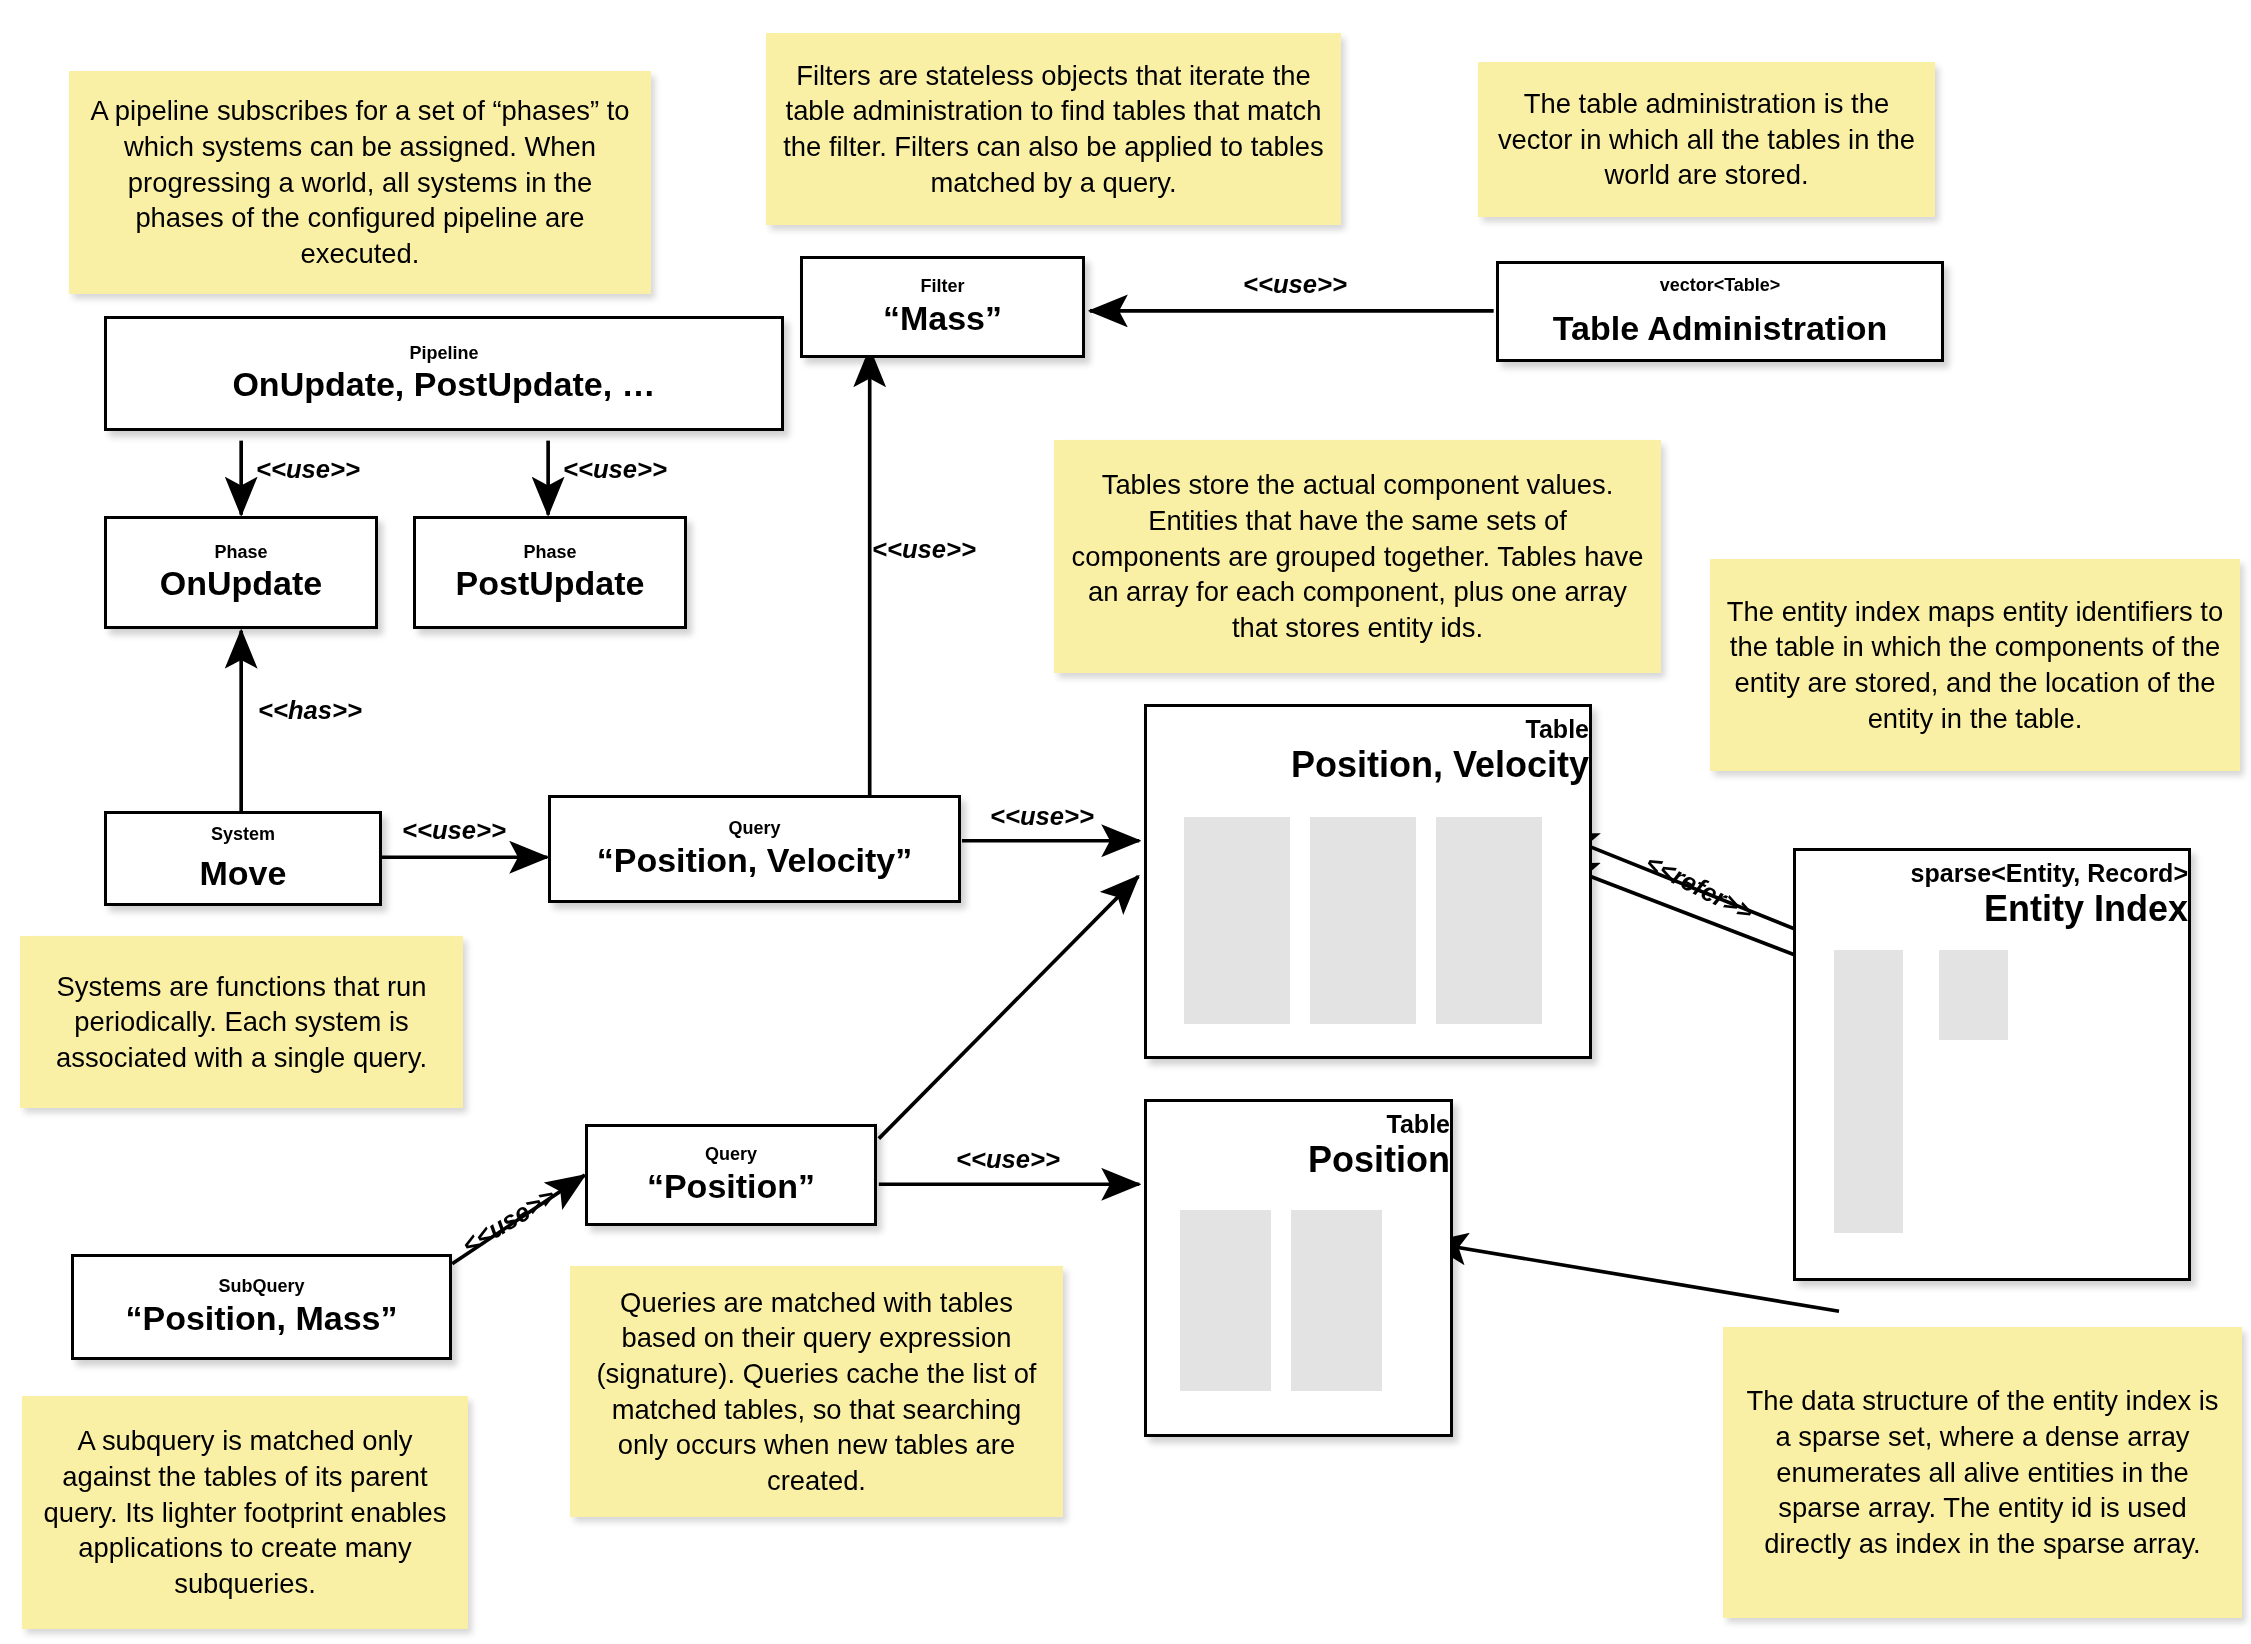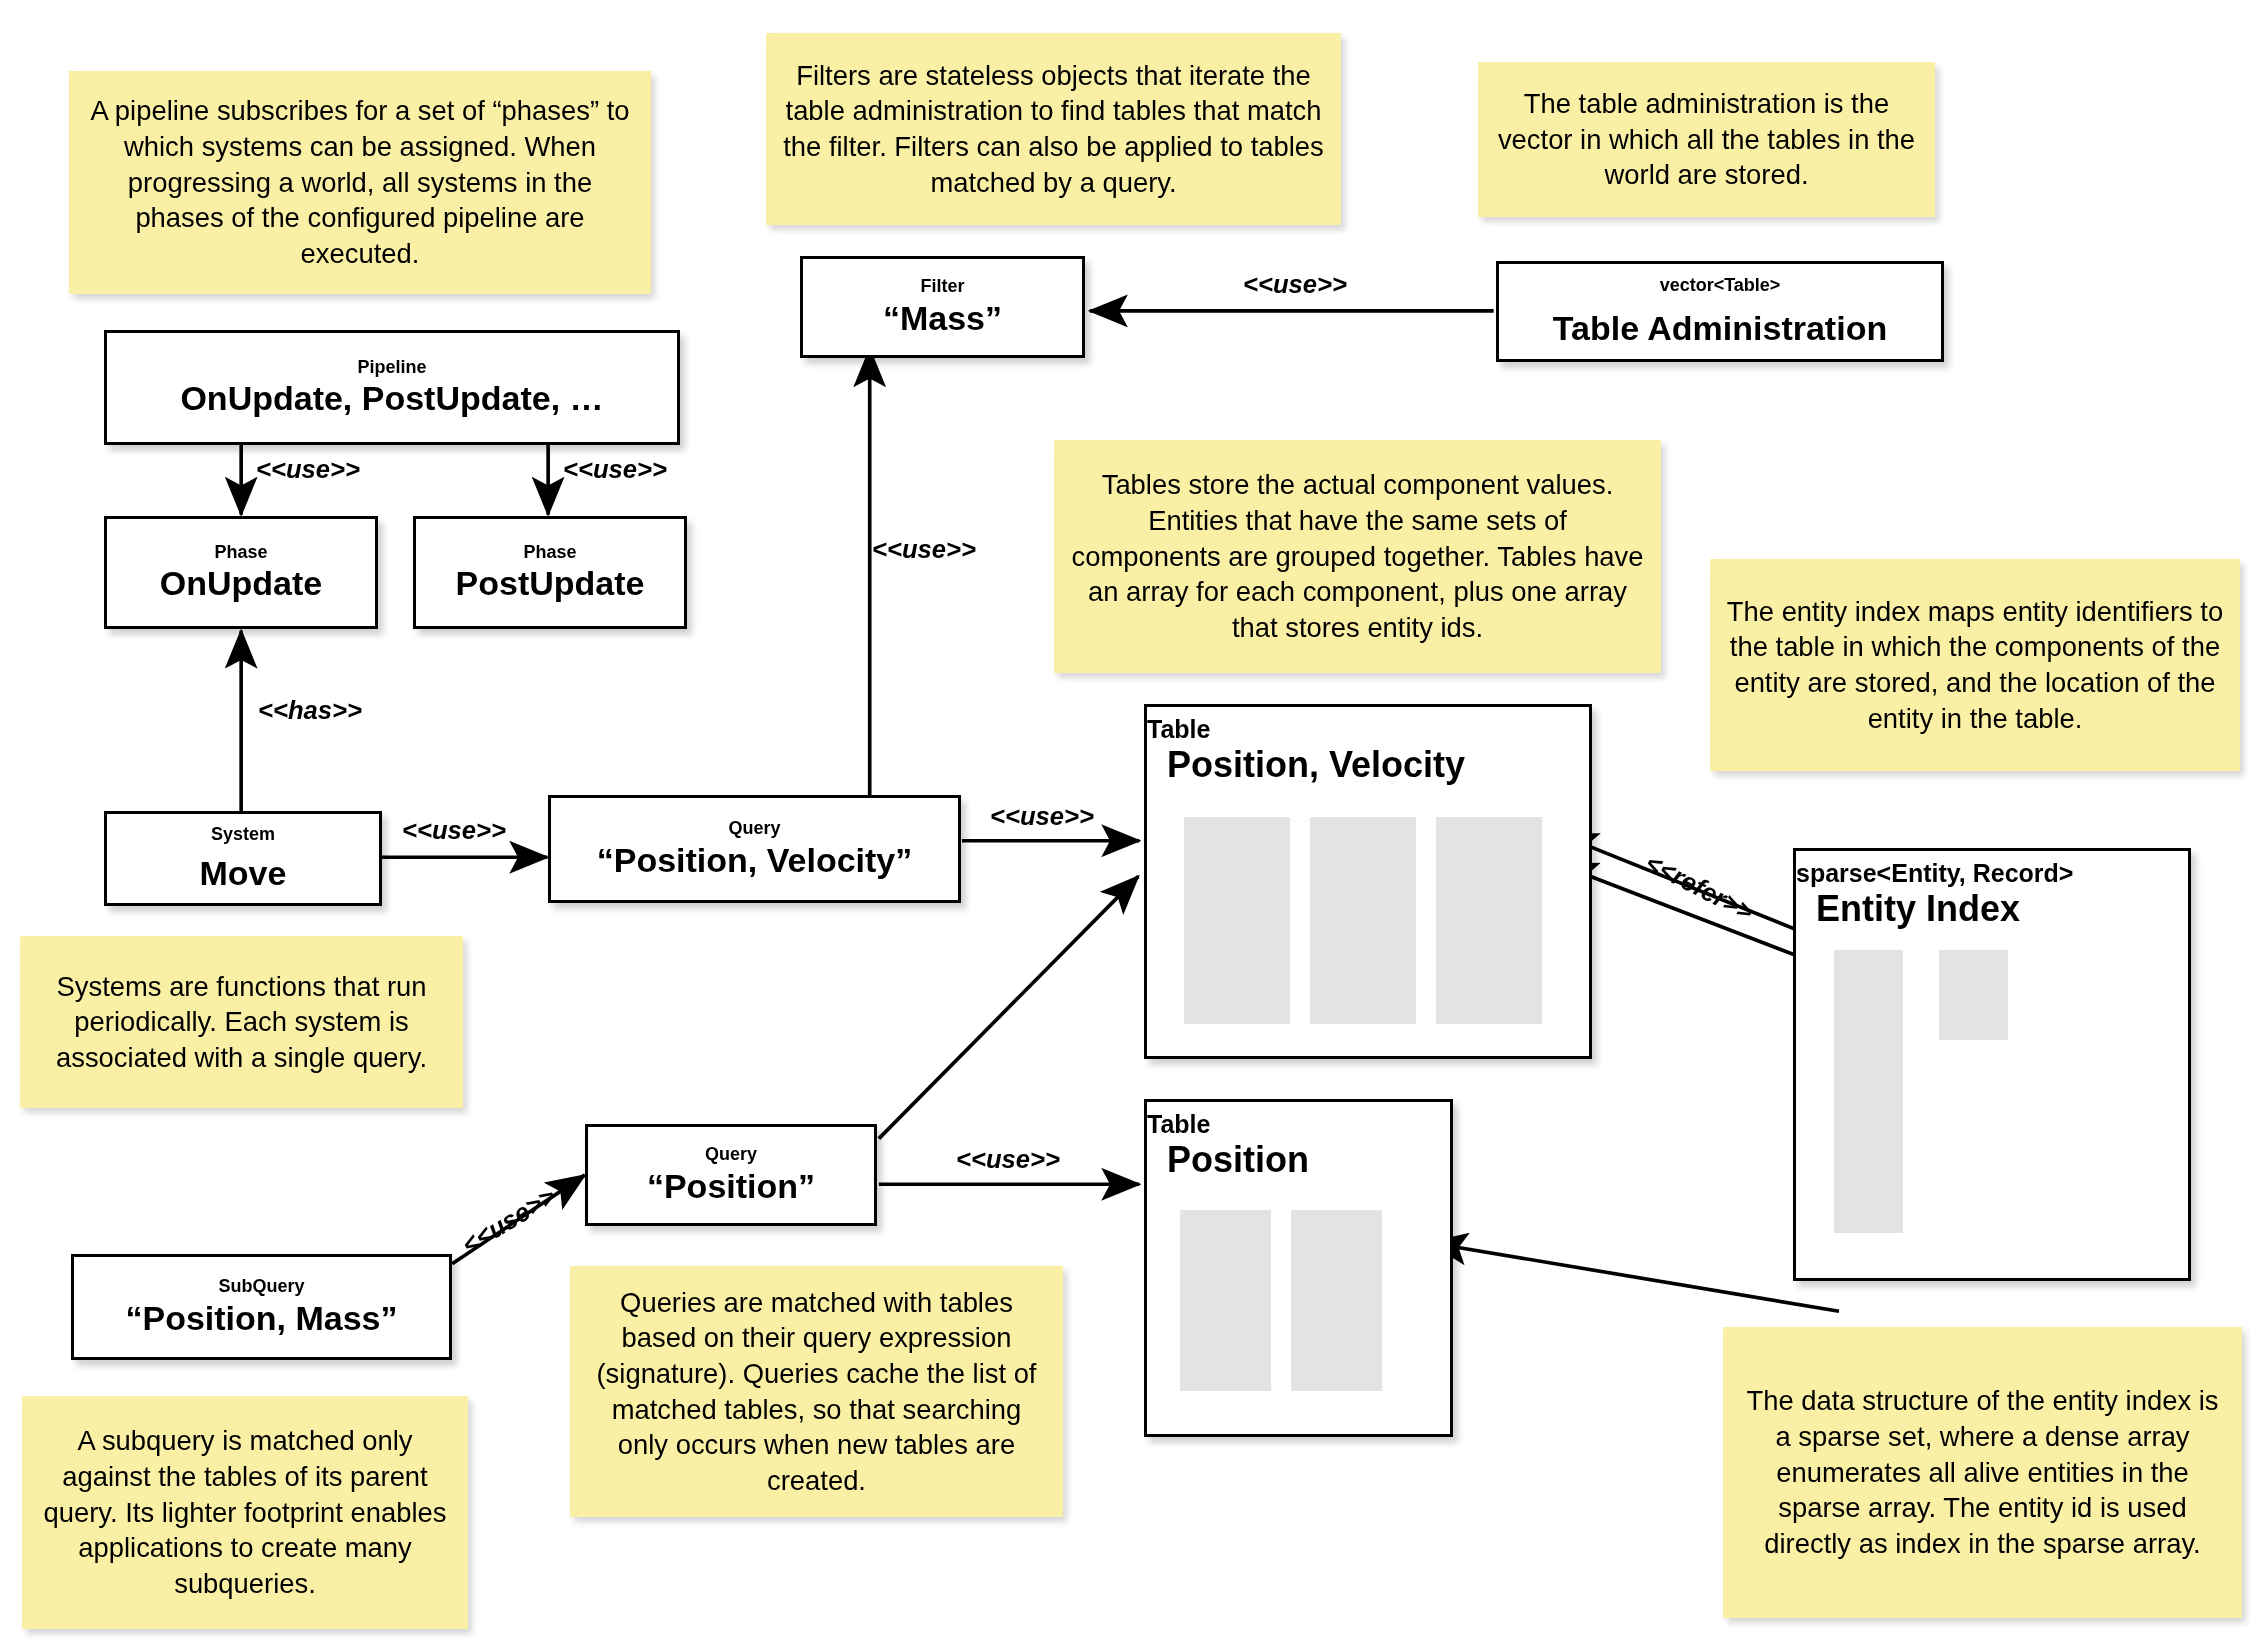--- a/index.html
+++ b/index.html
@@ -60,21 +60,21 @@
   
   .tablebox {
     position: absolute;
     background: #ffffff;
     border: 3.7px solid #000000;
     box-sizing: border-box;
     box-shadow: 4.6px 5.5px 6.4px rgba(0,0,0,0.18);
     color: #000;
   }
   .tablebox .ttitle {
-    text-align: left;
+    text-align: right;
     padding-top: 9.1px;
   }
   .tablebox .ttitle .stereo {
     font-size: 25px; font-weight: 700; line-height: 1.1;
   }
   .tablebox .ttitle .bname {
     font-size: 36px; font-weight: 700; line-height: 1.15; padding-left: 20px;
   }
   .cols {
     position: absolute;
@@ -166,21 +166,21 @@
   <div class="note" style="left:1710px; top:559px; width:530px; height:212px;">The entity index maps entity identifiers to the table in which the components of the entity are stored, and the location of the entity in the table.</div>
 
   <div class="note" style="left:20px; top:936px; width:443px; height:172px;">Systems are functions that run periodically. Each system is associated with a single query.</div>
 
   <div class="note" style="left:570px; top:1266px; width:493px; height:251px;">Queries are matched with tables based on their query expression (signature). Queries cache the list of matched tables, so that searching only occurs when new tables are created.</div>
 
   <div class="note" style="left:22px; top:1396px; width:446px; height:233px;">A subquery is matched only against the tables of its parent query. Its lighter footprint enables applications to create many subqueries.</div>
 
   <div class="note" style="left:1723px; top:1327px; width:519px; height:291px;">The data structure of the entity index is a sparse set, where a dense array enumerates all alive entities in the sparse array. The entity id is used directly as index in the sparse array.</div>
 
-  <div class="box" style="left:104px; top:330px; width:576px; height:115px;">
+  <div class="box" style="left:104px; top:316px; width:680px; height:115px;">
     <div class="stereo">Pipeline</div>
     <div class="bname">OnUpdate, PostUpdate, …</div>
   </div>
 
   <div class="box" style="left:104px; top:516px; width:274px; height:113px;">
     <div class="stereo">Phase</div>
     <div class="bname">OnUpdate</div>
   </div>
 
   <div class="box" style="left:413px; top:516px; width:274px; height:113px;">

